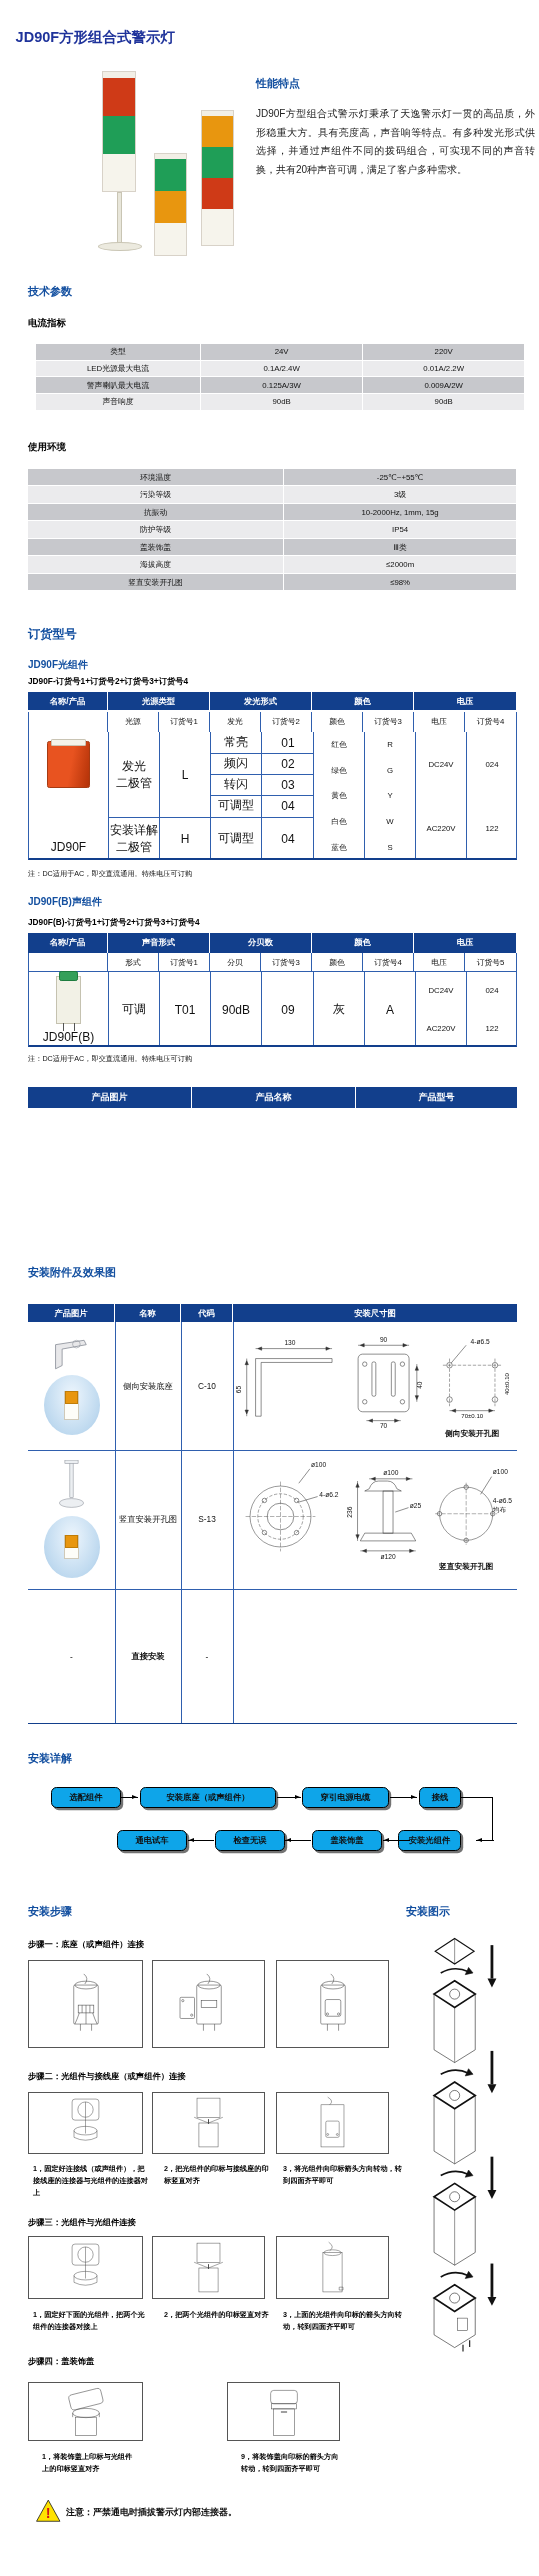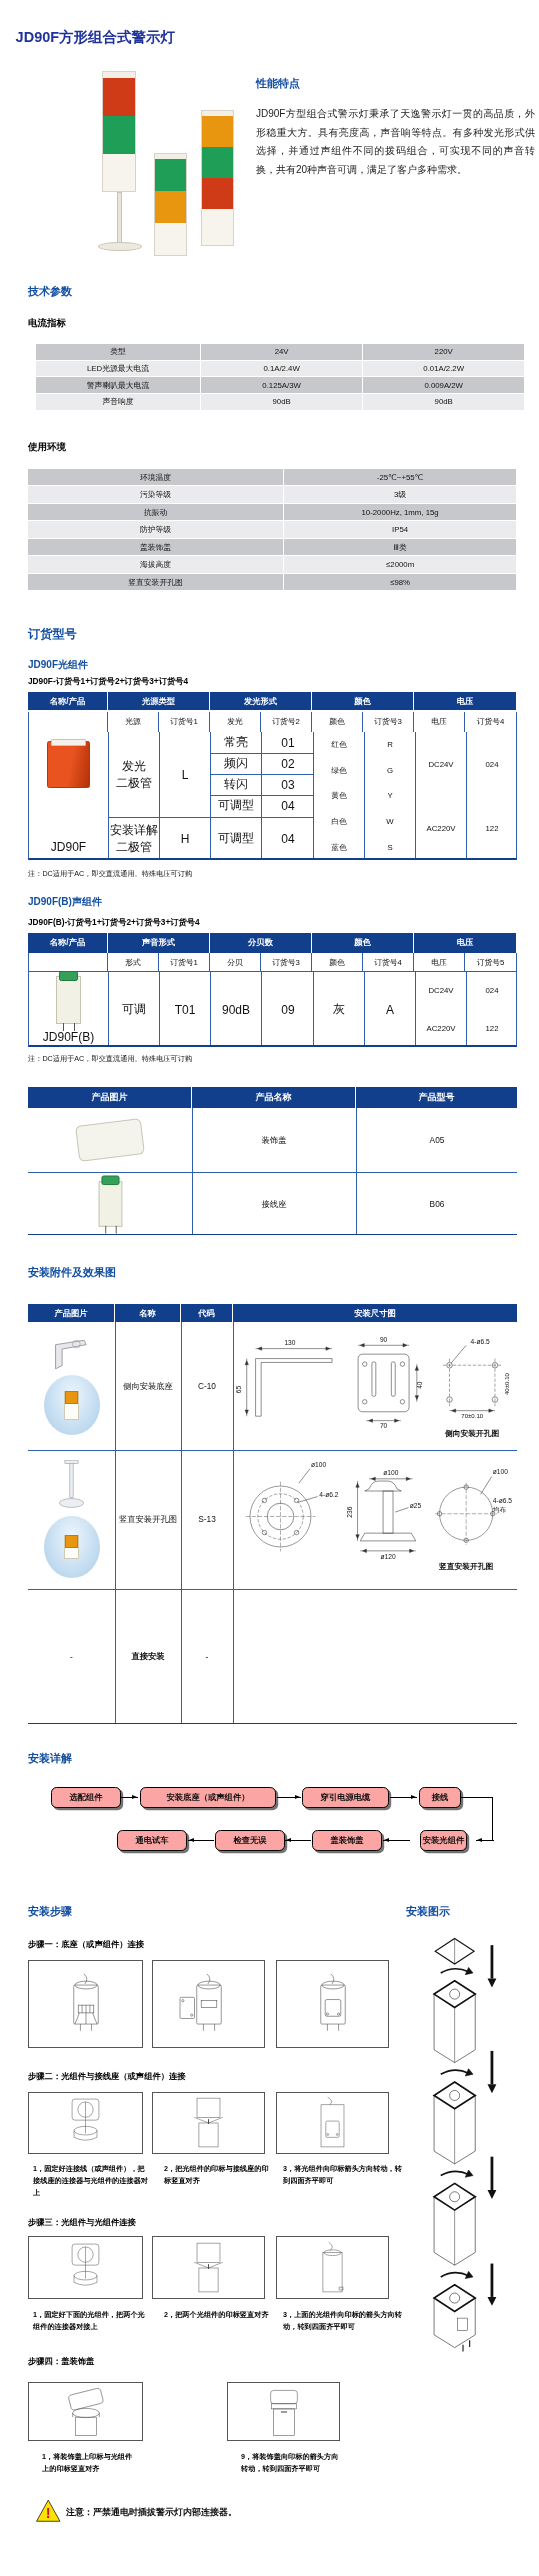--- a/index.html
+++ b/index.html
@@ -35,21 +35,21 @@
   
   .obody{position:absolute;background:#fff;border-left:1.1px solid var(--blue-border);border-right:1.1px solid var(--blue-border);border-bottom:2.2px solid var(--navy)}
   .vline{position:absolute;top:0;bottom:0;width:1.1px;background:var(--blue-border)}
   .hline{position:absolute;height:1.1px;background:var(--blue-border)}
   .bcell{position:absolute;display:flex;align-items:center;justify-content:center;font-size:12px;text-align:center;white-space:pre-line}
   .colstack{position:absolute;display:flex;flex-direction:column;justify-content:space-around;align-items:center;font-size:7.8px}
   
   .rowsep{position:absolute;left:0;width:489px;height:1.1px;background:var(--blue-border)}
   .tcell{position:absolute;display:flex;align-items:center;justify-content:center;font-size:8.3px}
   
-  .fbox{position:absolute;border:1.4px solid #000;border-radius:5.6px;background:#fca5a5;
+  .fbox{position:absolute;border:1.4px solid #000;border-radius:5.6px;background:#0ea5e9;
     box-shadow:2.2px 2.2px 0 rgba(40,40,40,.65);display:flex;align-items:center;justify-content:center;
     font-size:8.3px;font-weight:bold}
   .arrow-r{position:absolute;height:0;border-top:1.4px solid #000}
   .arrow-r::after{content:'';position:absolute;right:-1.1px;top:-3.3px;border:2.8px solid transparent;border-left:5px solid #000}
   .arrow-l{position:absolute;height:0;border-top:1.4px solid #000}
   .arrow-l::after{content:'';position:absolute;left:-1.1px;top:-3.3px;border:2.8px solid transparent;border-right:5px solid #000}
   
   .panel{position:absolute;border:0.8px solid #555;background:#fff;display:flex;align-items:center;justify-content:center}
   .steptitle{position:absolute;font-size:8.3px;font-weight:bold;color:#000}
   .caption{position:absolute;font-size:7.2px;font-weight:bold;line-height:1.65;color:#000}
@@ -271,35 +271,20 @@
       <span>024</span>
       <span>122</span>
     </div>
   </div>
   <div class="abs note" style="left:28px;top:1054px">注：DC适用于AC，即交直流通用。特殊电压可订购</div>
 
   <div class="abs navyrow" style="left:28px;top:1087px;grid-template-columns:164px 164px 161px;height:20.6px">
     <div class="hc" style="font-size:9px">产品图片</div>
     <div class="hc" style="font-size:9px">产品名称</div>
     <div class="hc" style="font-size:9px">产品型号</div>
-  </div>
-  <div class="abs" style="left:28px;top:1108px;width:489px;height:127px;border-bottom:1.7px solid var(--navy)">
-    <div class="vline" style="left:164px"></div>
-      <div class="vline" style="left:328px"></div>
-    <div class="rowsep" style="top:64px"></div>
-    <div class="tcell" style="left:0;top:0;width:164px;height:64px">
-        <div class="cover"></div>
-      </div>
-    <div class="tcell" style="left:164px;top:0;width:164px;height:64px">装饰盖</div>
-    <div class="tcell" style="left:328px;top:0;width:162px;height:64px">A05</div>
-    <div class="tcell" style="left:0;top:65px;width:164px;height:62px">
-        <div class="soundbox pins" style="transform:scale(.95)"></div>
-      </div>
-    <div class="tcell" style="left:164px;top:65px;width:164px;height:62px">接线座</div>
-    <div class="tcell" style="left:328px;top:65px;width:162px;height:62px">B06</div>
   </div>
 
   <div class="abs h2" style="left:28px;top:1265px">安装附件及效果图</div>
   <div class="abs navyrow" style="left:28px;top:1304px;grid-template-columns:87px 66px 52px 284px;height:18px">
     <div class="hc">产品图片</div>
     <div class="hc">名称</div>
     <div class="hc">代码</div>
     <div class="hc">安装尺寸图</div>
   </div>
   <div class="abs" style="left:28px;top:1322px;width:489px;height:402px;border-bottom:1.7px solid var(--navy)">
@@ -425,21 +410,21 @@
   <div class="fbox" style="left:302px;top:1787px;width:87px;height:21px">穿引电源电缆</div>
   <div class="fbox" style="left:419px;top:1787px;width:42px;height:21px">接线</div>
   <div class="arrow-r" style="left:121px;top:1797px;width:17px"></div>
   <div class="arrow-r" style="left:277px;top:1797px;width:24px"></div>
   <div class="arrow-r" style="left:390px;top:1797px;width:27px"></div>
   <div class="abs" style="left:460px;top:1797px;width:33px;height:43px;border-top:1.4px solid #000;border-right:1.4px solid #000"></div>
   <div class="arrow-l" style="left:476px;top:1840px;width:18px"></div>
   <div class="fbox" style="left:117px;top:1830px;width:70px;height:21px">通电试车</div>
   <div class="fbox" style="left:215px;top:1830px;width:70px;height:21px">检查无误</div>
   <div class="fbox" style="left:312px;top:1830px;width:70px;height:21px">盖装饰盖</div>
-  <div class="fbox" style="left:420px;top:1830px;width:47px;height:21px">安装光组件</div>
+  <div class="fbox" style="left:398px;top:1830px;width:63px;height:21px">安装光组件</div>
   <div class="arrow-l" style="left:188px;top:1840px;width:25.6px"></div>
   <div class="arrow-l" style="left:285px;top:1840px;width:25.6px"></div>
   <div class="arrow-l" style="left:383px;top:1840px;width:27px"></div>
 
   <div class="abs h2" style="left:28px;top:1904px">安装步骤</div>
   <div class="abs h2" style="left:406px;top:1904px">安装图示</div>
 
   <div class="steptitle" style="left:28px;top:1939px">步骤一：底座（或声组件）连接</div>
   <div class="panel" style="left:28px;top:1960px;width:115px;height:88px">
     <svg width="78" height="72" viewBox="0 0 140 112" stroke="#444" fill="none">

